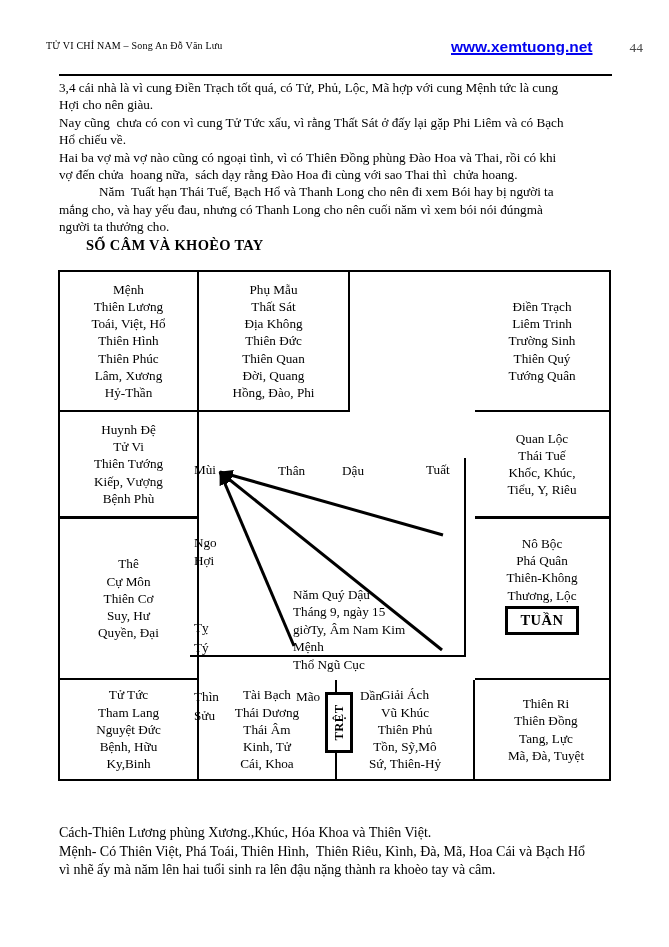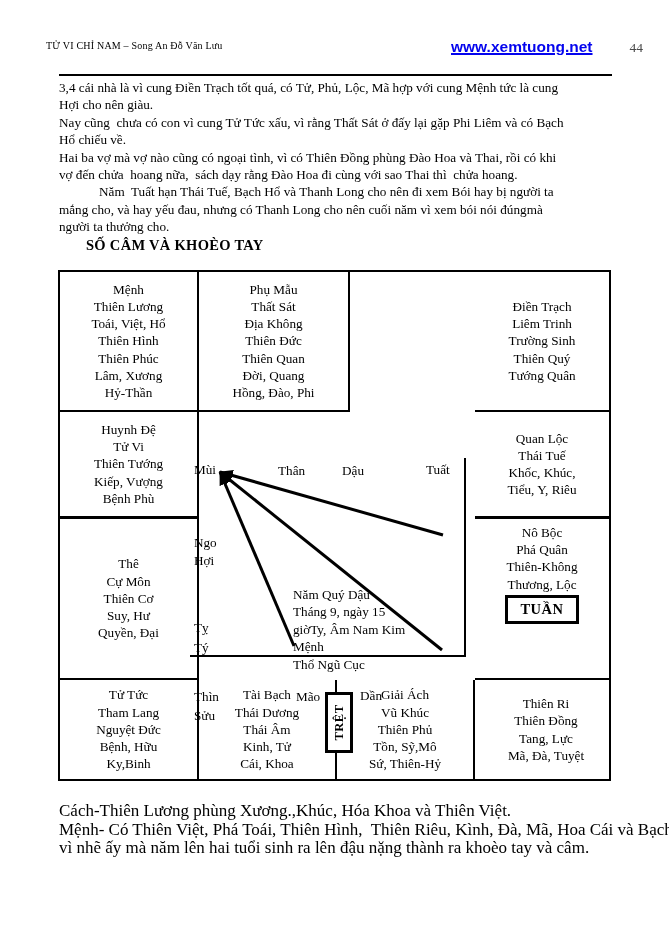--- a/index.html
+++ b/index.html
@@ -32,42 +32,42 @@
   .br{border-right:2px solid #000;}
   .bb{border-bottom:2px solid #000;}
   .bb-thick{border-bottom:3px solid #000;}
   .r1c1{left:0;top:0;width:139px;height:140px;}
   .r1c2{left:139px;top:0;width:151px;height:140px;}
   .r1c3{left:277px;top:0;width:138px;height:140px;}
   .r1c4{left:415px;top:0;width:134px;height:140px;}
   .r2c1{left:0;top:140px;width:139px;height:107px;}
   .r2c4{left:415px;top:140px;width:134px;height:107px;}
   .r3c1{left:0;top:247px;width:139px;height:161px;}
-  .r3c4{left:415px;top:247px;width:134px;height:161px;justify-content:flex-start;padding-top:5px;}
+  .r3c4{left:415px;top:247px;width:134px;height:161px;justify-content:flex-start;padding-top:16px;}
   .r4c1{left:0;top:408px;width:139px;height:99px;}
   .r4c2{left:139px;top:408px;width:138px;height:99px;}
   .r4c3{left:277px;top:408px;width:138px;height:99px;}
   .r4c4{left:415px;top:408px;width:142px;height:99px;}
   .center-cell{left:130px;top:140px;width:276px;height:199px;position:absolute;box-sizing:border-box;
     border-right:2px solid #000;border-bottom:2px solid #000;font-size:13.2px;margin-top:46px;}
   .branch{position:absolute;line-height:15px;white-space:nowrap;}
   .center-info{position:absolute;left:103px;top:128px;line-height:17.4px;white-space:pre-line;text-align:left;}
   .lines-svg{position:absolute;left:0;top:0;pointer-events:none;}
   .tuan-box{
     margin-top:2px;border:3px solid #000;padding:3px 12px;
     font-weight:bold;font-size:14.5px;letter-spacing:.5px;white-space:nowrap;
   }
   .tret-box{
     position:absolute;left:265px;top:420px;width:28px;height:61px;background:#fff;
     border:3px solid #000;box-sizing:border-box;z-index:2;
     display:flex;align-items:center;justify-content:center;
   }
   .tret-box span{transform:rotate(-90deg);font-weight:bold;font-size:12.5px;letter-spacing:.5px;white-space:nowrap;}
   
-  .foot{left:59px;top:802px;width:600px;font-size:17px;line-height:18.6px;}
+  .foot{left:59px;top:824px;width:600px;font-size:14px;line-height:18.6px;}
   .foot p{margin:0;white-space:pre;}
 </style>
 </head>
 <body>
 
 <div class="abs hdr-title">TỬ VI CHỈ NAM – Song An Đỗ Văn Lưu</div>
 <div class="abs hdr-link-wrap">
   <span class="hdr-link">www.xemtuong.net</span><span class="hdr-pagenum">44</span>
 </div>
 <div class="abs hdr-rule"></div>

